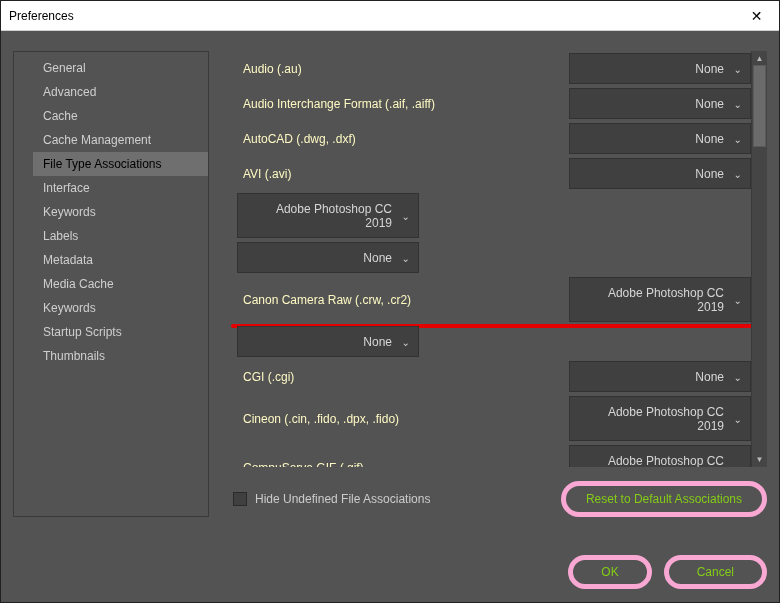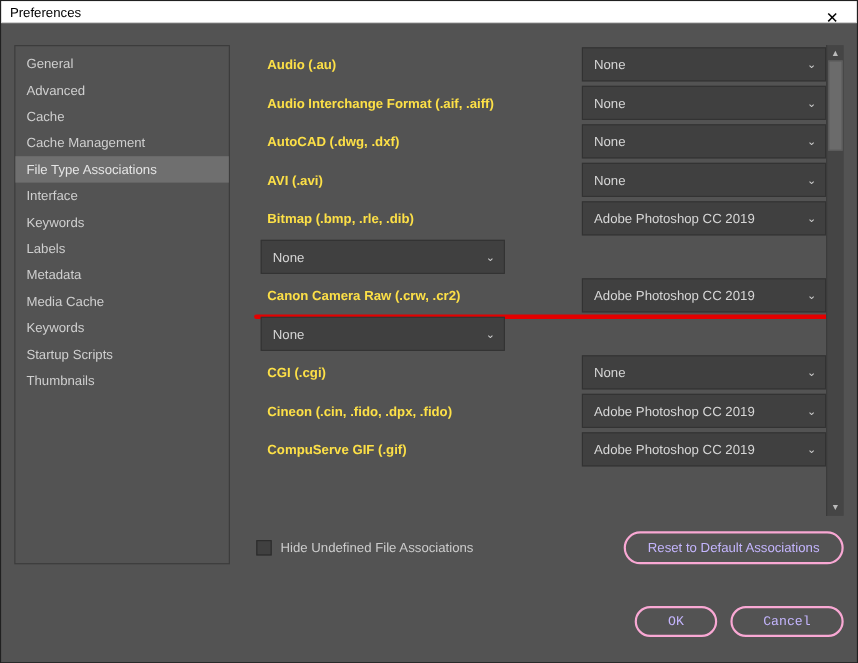--- a/index.html
+++ b/index.html
@@ -5,21 +5,21 @@
     * { box-sizing: border-box; margin: 0; padding: 0; }
     body {
       width: 780px; height: 603px;
       background: #535353;
       font-family: Tahoma, "Segoe UI", sans-serif;
       font-size: 12px; color: #cccccc;
       overflow: hidden;
       border: 1px solid #202020;
     }
     .titlebar {
-      height: 20px;
+      height: 30px;
       background: #ffffff;
       color: #000000;
       display: flex; align-items: center;
       padding-left: 8px;
       border-bottom: 1px solid #d0d0d0;
       position: relative;
     }
     .titlebar .title { font-size: 12px; }
     .titlebar .close {
       position: absolute; right: 0; top: 0;
@@ -31,49 +31,50 @@
       display: flex;
       height: 572px;
       padding: 20px 12px 14px 12px;
       flex-direction: column;
     }
     .cols { display: flex; flex: 1; gap: 16px; min-height: 0; }
     .sidebar {
       width: 196px;
       border: 1px solid #3a3a3a;
       padding-top: 4px;
+      padding-left: 19px;
     }
     .sidebar-item {
       padding: 5px 10px;
       cursor: default;
       color: #cfcfcf;
     }
-    .sidebar-item.selected { background: #6f6f6f; color: #e5e5e5; }
+    .sidebar-item.selected { background: #6f6f6f; color: #000000; }
     .main { flex: 1; display: flex; flex-direction: column; gap: 14px; min-width: 0; }
     .list-wrap { flex: 1; display: flex; border: 0; min-height: 0; }
     .list { flex: 1; overflow: hidden; }
     .row {
       display: flex; align-items: center;
       gap: 10px;
       padding: 2px 0 2px 12px;
     }
     .row .label {
       flex: 1;
       padding: 8px 6px;
-      color: #fde047;
-      font-weight: bold;
+      color: #fef9c3;
     }
     .row .select {
-      width: 222px;
+      width: 182px;
       background: #404040;
       border: 1px solid #323232;
       padding: 7.5px 26px 7.5px 10px;
       color: #d6d6d6;
       position: relative;
       font-size: 12px;
+      text-align: right;
     }
     .row .select .chev {
       position: absolute; right: 8px; top: 50%;
       transform: translateY(-50%);
       font-size: 10px; color: #cfcfcf;
     }
     .highlight-row { position: relative; }
     .highlight-row::after {
       content: "";
       position: absolute; left: 6px; right: -12px; bottom: -4px;
@@ -97,32 +98,31 @@
     .below-list {
       display: flex; justify-content: space-between; align-items: center;
       padding: 0 0 0 8px;
     }
     .checkbox { display: flex; align-items: flex-end; gap: 8px; cursor: default; }
     .checkbox .box {
       width: 14px; height: 14px; background: #404040; border: 1px solid #2a2a2a;
     }
     .btn {
       background: #535353;
-      border: 2px solid #f9a8d4;
+      border: 5px solid #f9a8d4;
       border-radius: 20px;
-      color: #c4b5fd;
+      color: #84cc16;
       padding: 6px 20px;
       font-size: 12px;
       cursor: default;
     }
     .btn.pill-small { padding: 5px 28px; }
     .footer {
       display: flex; justify-content: flex-end; gap: 12px;
       padding-top: 38px;
-      font-family: Liberation Mono, monospace;
     }
   </style>
 </head>
 <body>
 
 <div class="titlebar">
   <span class="title">Preferences</span>
   <div class="close">
     <span>✕</span>
   </div>
@@ -159,21 +159,20 @@
           </div>
           <div class="row">
             <div class="label">AutoCAD (.dwg, .dxf)</div>
             <div class="select"><span>None</span><span class="chev">⌄</span></div>
           </div>
           <div class="row">
             <div class="label">AVI (.avi)</div>
             <div class="select"><span>None</span><span class="chev">⌄</span></div>
           </div>
           <div class="row">
-            <div class="label">Bitmap (.bmp, .rle, .dib)</div>
             <div class="select"><span>Adobe Photoshop CC 2019</span><span class="chev">⌄</span></div>
           </div>
           <div class="row">
             <div class="select"><span>None</span><span class="chev">⌄</span></div>
           </div>
           <div class="row highlight-row">
             <div class="label">Canon Camera Raw (.crw, .cr2)</div>
             <div class="select"><span>Adobe Photoshop CC 2019</span><span class="chev">⌄</span></div>
           </div>
           <div class="row">

